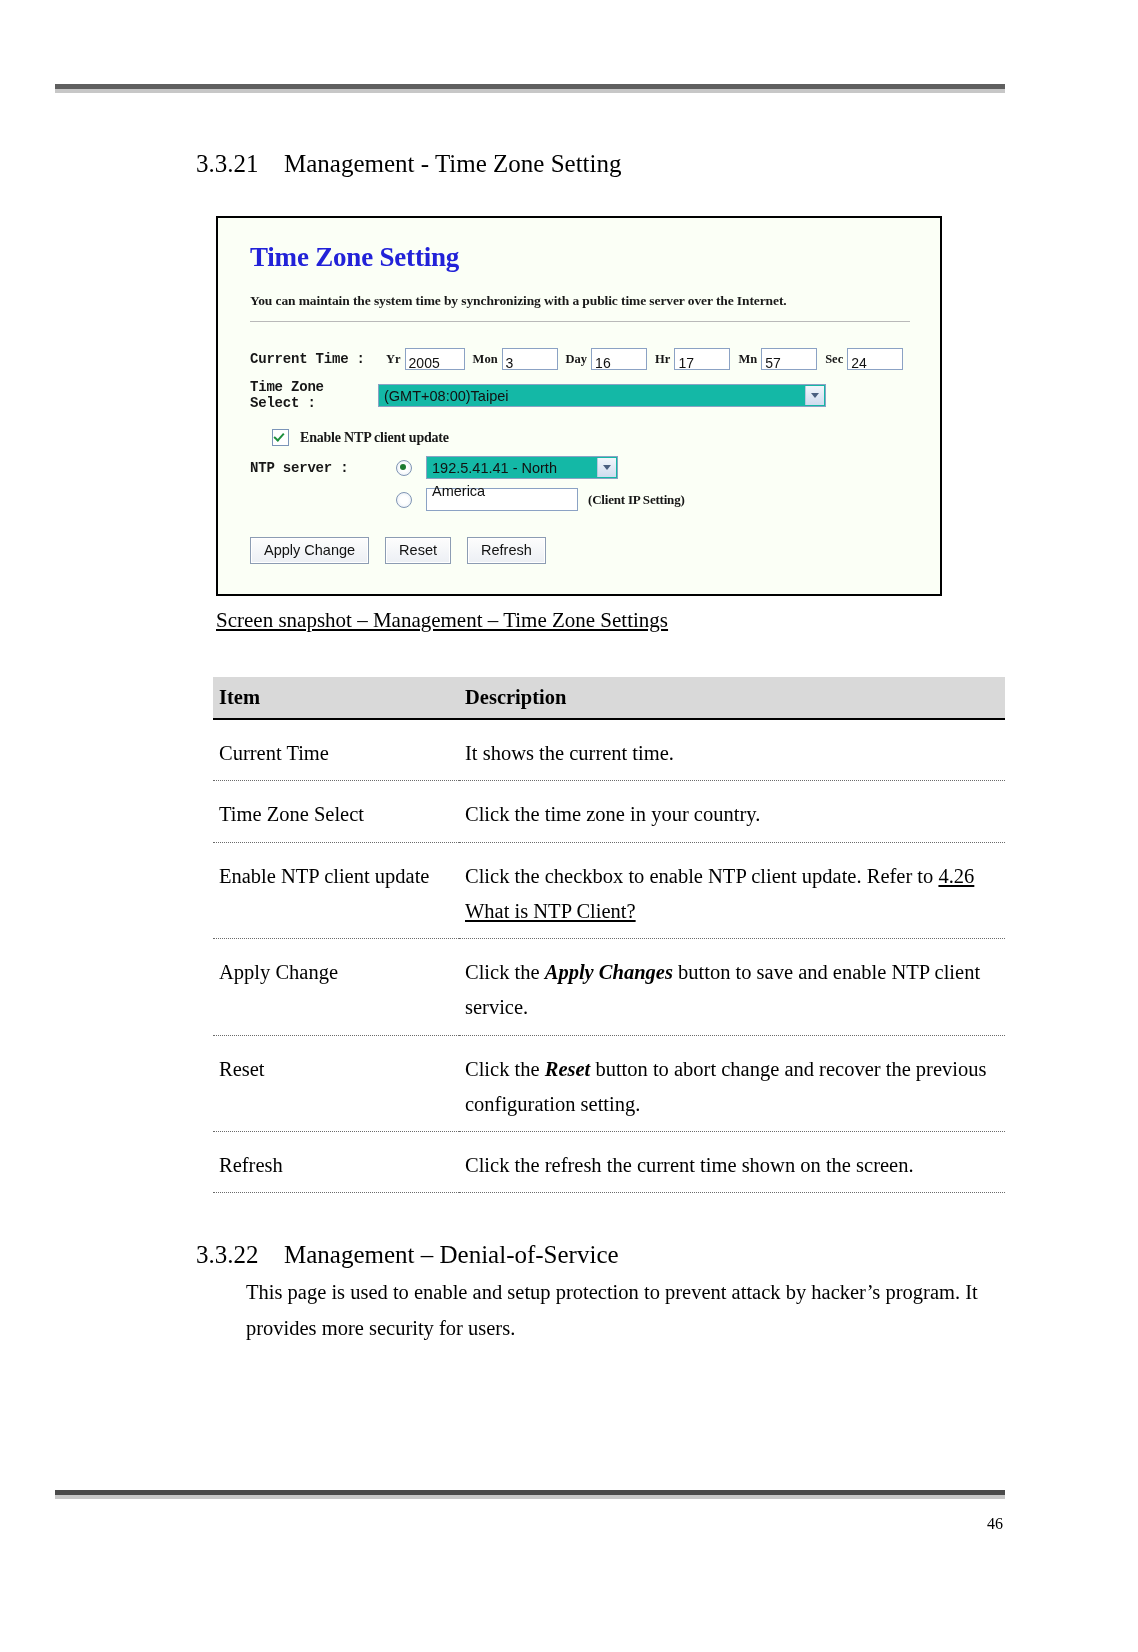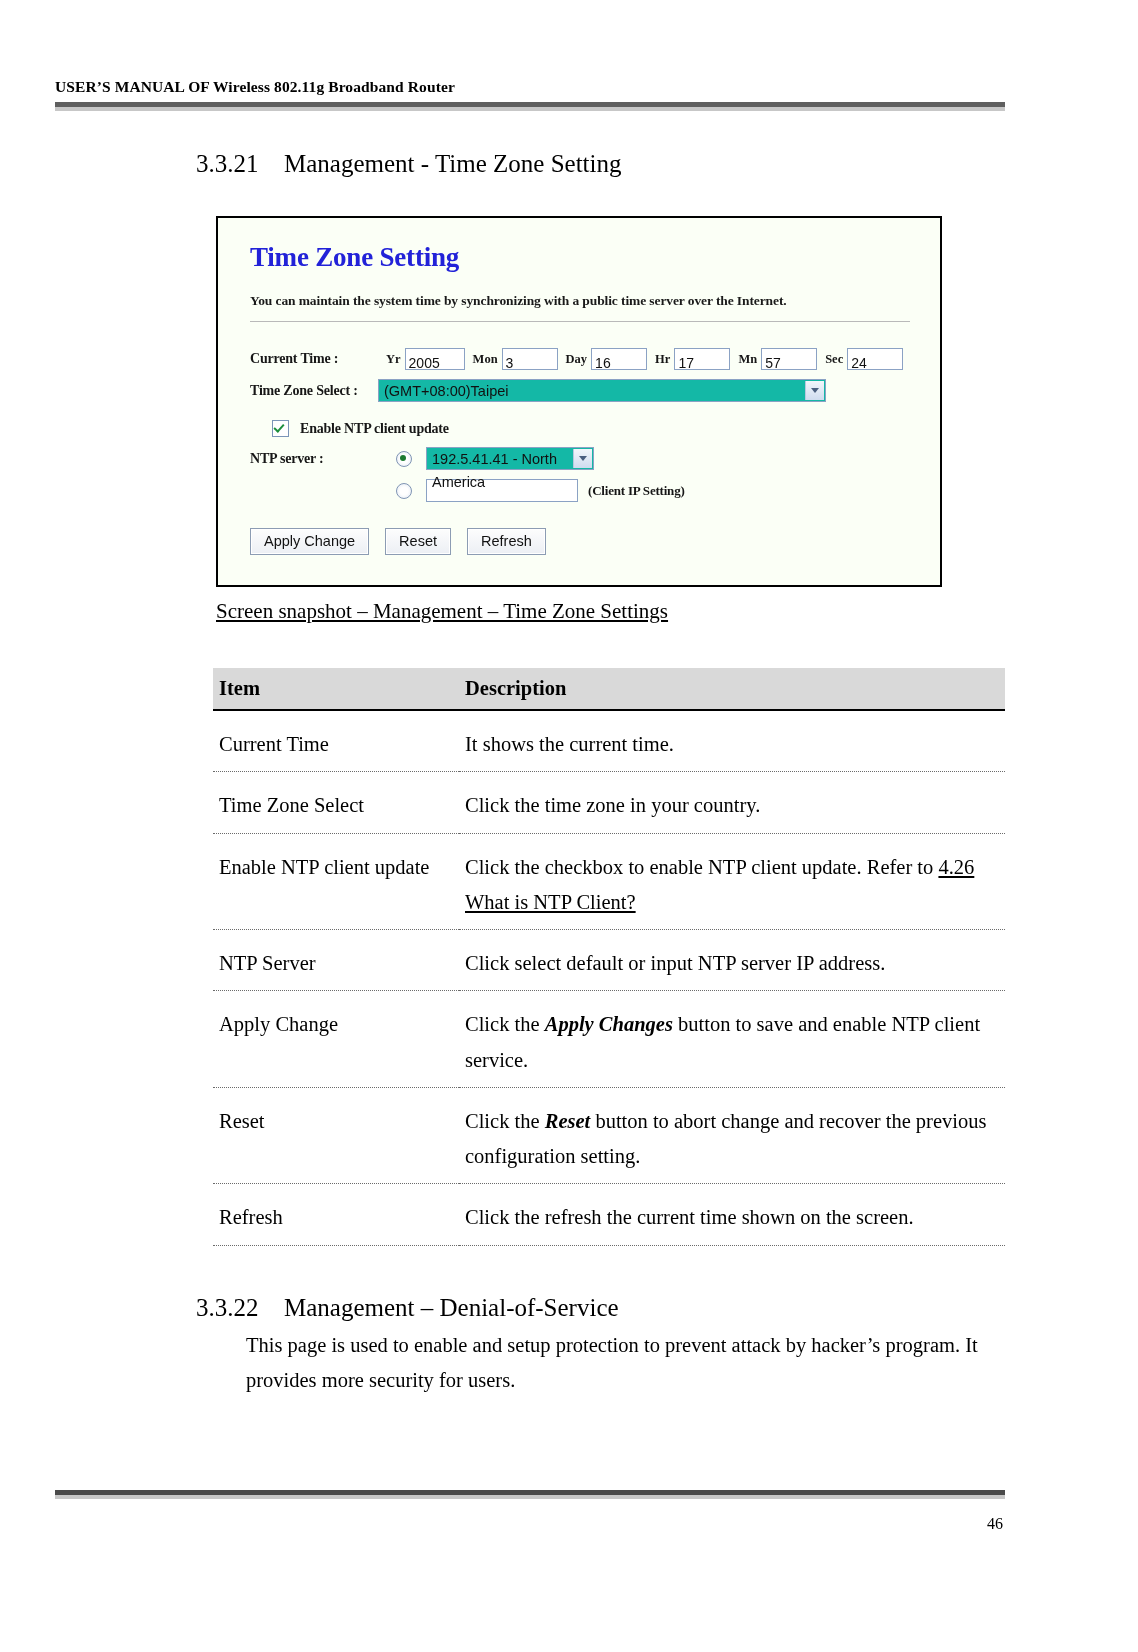--- a/index.html
+++ b/index.html
@@ -138,20 +138,21 @@
   }
   .lbl {
     font-size: 14px;
     font-weight: bold;
     color: #171717;
     letter-spacing: -0.2px;
   }
   .lbl-w {
     width: 128px;
     flex: 0 0 128px;
+    font-family: Liberation Mono, monospace;
   }
   .mini-lbl {
     font-size: 12.5px;
     font-weight: bold;
     color: #171717;
     margin: 0 4px 0 8px;
   }
   .mini-lbl:first-child { margin-left: 0; }
 
   .tbox {
@@ -174,21 +175,21 @@
     background: #14b8a6;
     height: 23px;
     line-height: 23px;
     font-family: "Liberation Sans", sans-serif;
     font-size: 14.5px;
     color: #111111;
     padding: 0 22px 0 5px;
     box-sizing: border-box;
   }
   .sel-tz { width: 448px; }
-  .sel-ntp { width: 168px; }
+  .sel-ntp { width: 192px; }
   .sel .arrow {
     position: absolute;
     right: 1px; top: 1px;
     width: 18px;
     height: 19px;
     background: linear-gradient(#f2f6fb, #cfdcef);
     border-left: 1px solid #b7c7de;
     display: flex;
     align-items: center;
     justify-content: center;
@@ -311,21 +312,20 @@
   .bi { font-weight: bold; font-style: italic; }
 
   .section-heading.second { margin-top: 48px; }
 </style>
 </head>
 <body>
 
 <div class="page">
 
   <div class="header-wrap">
-    <div class="header-title">USER’S MANUAL OF Wireless 802.11g Broadband Router</div>
     <div class="header-rule">
       <div class="bar-dark"></div>
       <div class="bar-light"></div>
     </div>
   </div>
 
   <div class="content">
 
     <div class="section-heading">
       <span class="num">3.3.21</span>
@@ -422,24 +422,20 @@
         </tr>
         <tr>
           <td class="c1">Time Zone Select</td>
           <td><span>Click the time zone in your country.</span></td>
         </tr>
         <tr>
           <td class="c1">Enable NTP client update</td>
           <td><span>Click the checkbox to enable NTP client update. Refer to </span><span class="xref">4.26 What is NTP Client?</span></td>
         </tr>
         <tr>
-          <td class="c1">NTP Server</td>
-          <td><span>Click select default or input NTP server IP address.</span></td>
-        </tr>
-        <tr>
           <td class="c1">Apply Change</td>
           <td><span>Click the </span><span class="bi">Apply Changes</span><span> button to save and enable NTP client service.</span></td>
         </tr>
         <tr>
           <td class="c1">Reset</td>
           <td><span>Click the </span><span class="bi">Reset</span><span> button to abort change and recover the previous configuration setting.</span></td>
         </tr>
         <tr>
           <td class="c1">Refresh</td>
           <td><span>Click the refresh the current time shown on the screen.</span></td>

